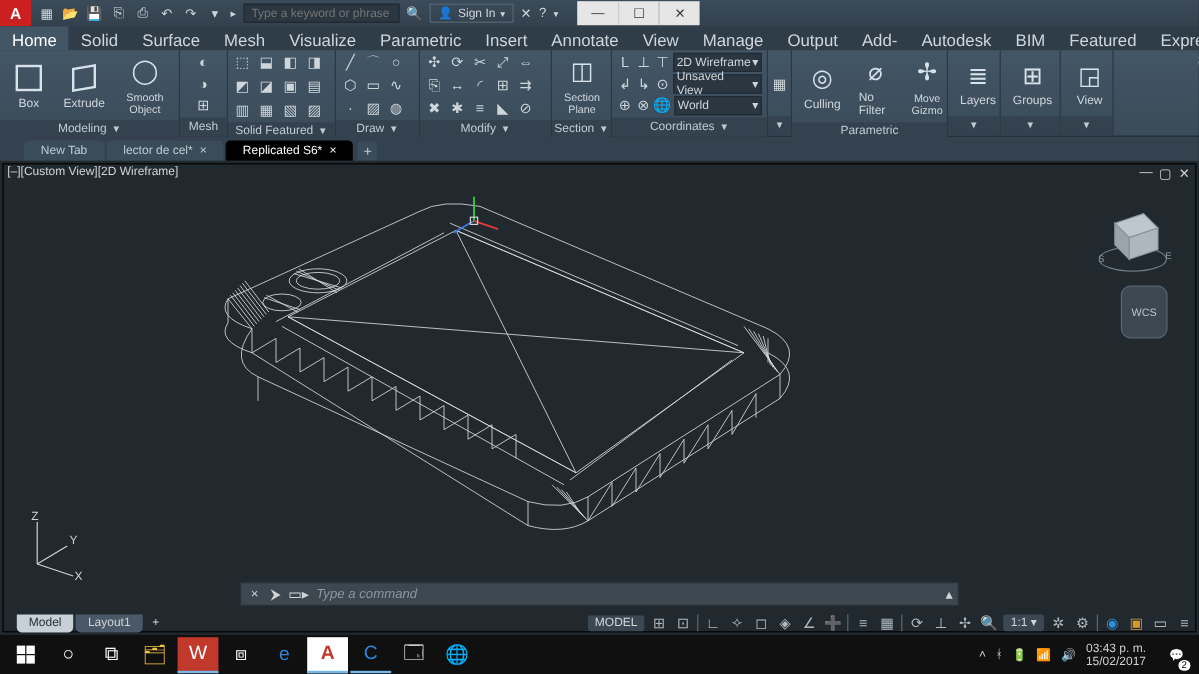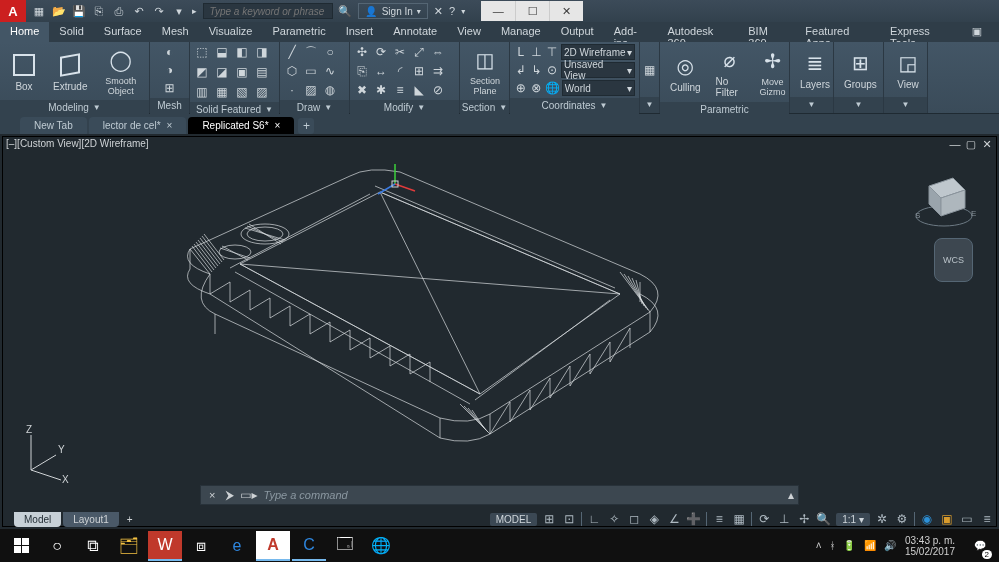--- a/index.html
+++ b/index.html
@@ -7,28 +7,28 @@
 
   
   .window { width: 999px; height: 529px; background: #394b59; display: flex; flex-direction: column; }
   .titlebar { height: 22px; background: linear-gradient(#3c4b59,#32414d); display: flex; align-items: center; color: #cfd6db; font-size: 11px; }
   .titlebar .logo { width: 26px; height: 22px; background: #cc1f1f; display: flex; align-items: center; justify-content: center; color: #fff; font-weight: bold; font-size: 13px; }
   .titlebar .qat { display: flex; gap: 6px; padding: 0 6px; }
   .titlebar .qat span { width: 14px; height: 14px; display: inline-flex; align-items: center; justify-content: center; font-size: 11px; color: #cfd6db; }
   .titlebar .spacer { flex: 1; text-align: center; }
   .titlebar .title-inner { display: flex; gap: 18px; justify-content: center; }
   .titlebar .right { display: flex; align-items: center; gap: 6px; padding-right: 4px; }
-  .searchbox { background: #2a3640; border: 1px solid #1f2a32; color: #8ea0ad; font-size: 10px; font-style: italic; padding: 1px 6px; width: 130px; height: 16px; }
+  .searchbox { background: #2a3640; border: 1px solid #1f2a32; color: #8ea0ad; font-size: 10px; padding: 1px 6px; width: 130px; height: 16px; }
   .signin { border: 1px solid #556674; padding: 0 6px; font-size: 10px; color: #cfd6db; display: flex; align-items: center; gap: 4px; height: 16px; }
   .winbtns { display: flex; margin-left: 10px; }
   .winbtns span { width: 34px; height: 20px; display: flex; align-items: center; justify-content: center; color: #3a3a3a; background: #e6e6e6; border-left: 1px solid #ccc; font-size: 11px; }
   .winbtns span:first-child { border-left: none; }
 
   
-  .ribbon-tabs { height: 20px; background: #2f3d48; display: flex; align-items: stretch; font-size: 11px; }
+  .ribbon-tabs { height: 20px; background: #2f3d48; display: flex; align-items: stretch; font-size: 14px; }
   .ribbon-tabs .tab { padding: 3px 10px 0; color: #cfd6db; cursor: pointer; }
   .ribbon-tabs .tab.active { background: #435666; color: #fff; }
 
   
   .ribbon { height: 72px; background: linear-gradient(#435666,#3a4b59); display: flex; border-bottom: 1px solid #1f2a32; }
   .panel { border-right: 1px solid #2b3843; display: flex; flex-direction: column; }
   .panel .row { flex: 1; display: flex; align-items: center; padding: 2px 4px; gap: 3px; }
   .panel .big { display: flex; flex-direction: column; align-items: center; justify-content: center; padding: 2px 6px; color: #cfd6db; font-size: 10px; gap: 2px; }
   .panel .big .glyph { width: 28px; height: 28px; display: flex; align-items: center; justify-content: center; font-size: 20px; color: #d8e2ea; }
   .panel .glyph.box { border: 2px solid #d8e2ea; width: 22px; height: 22px; }

